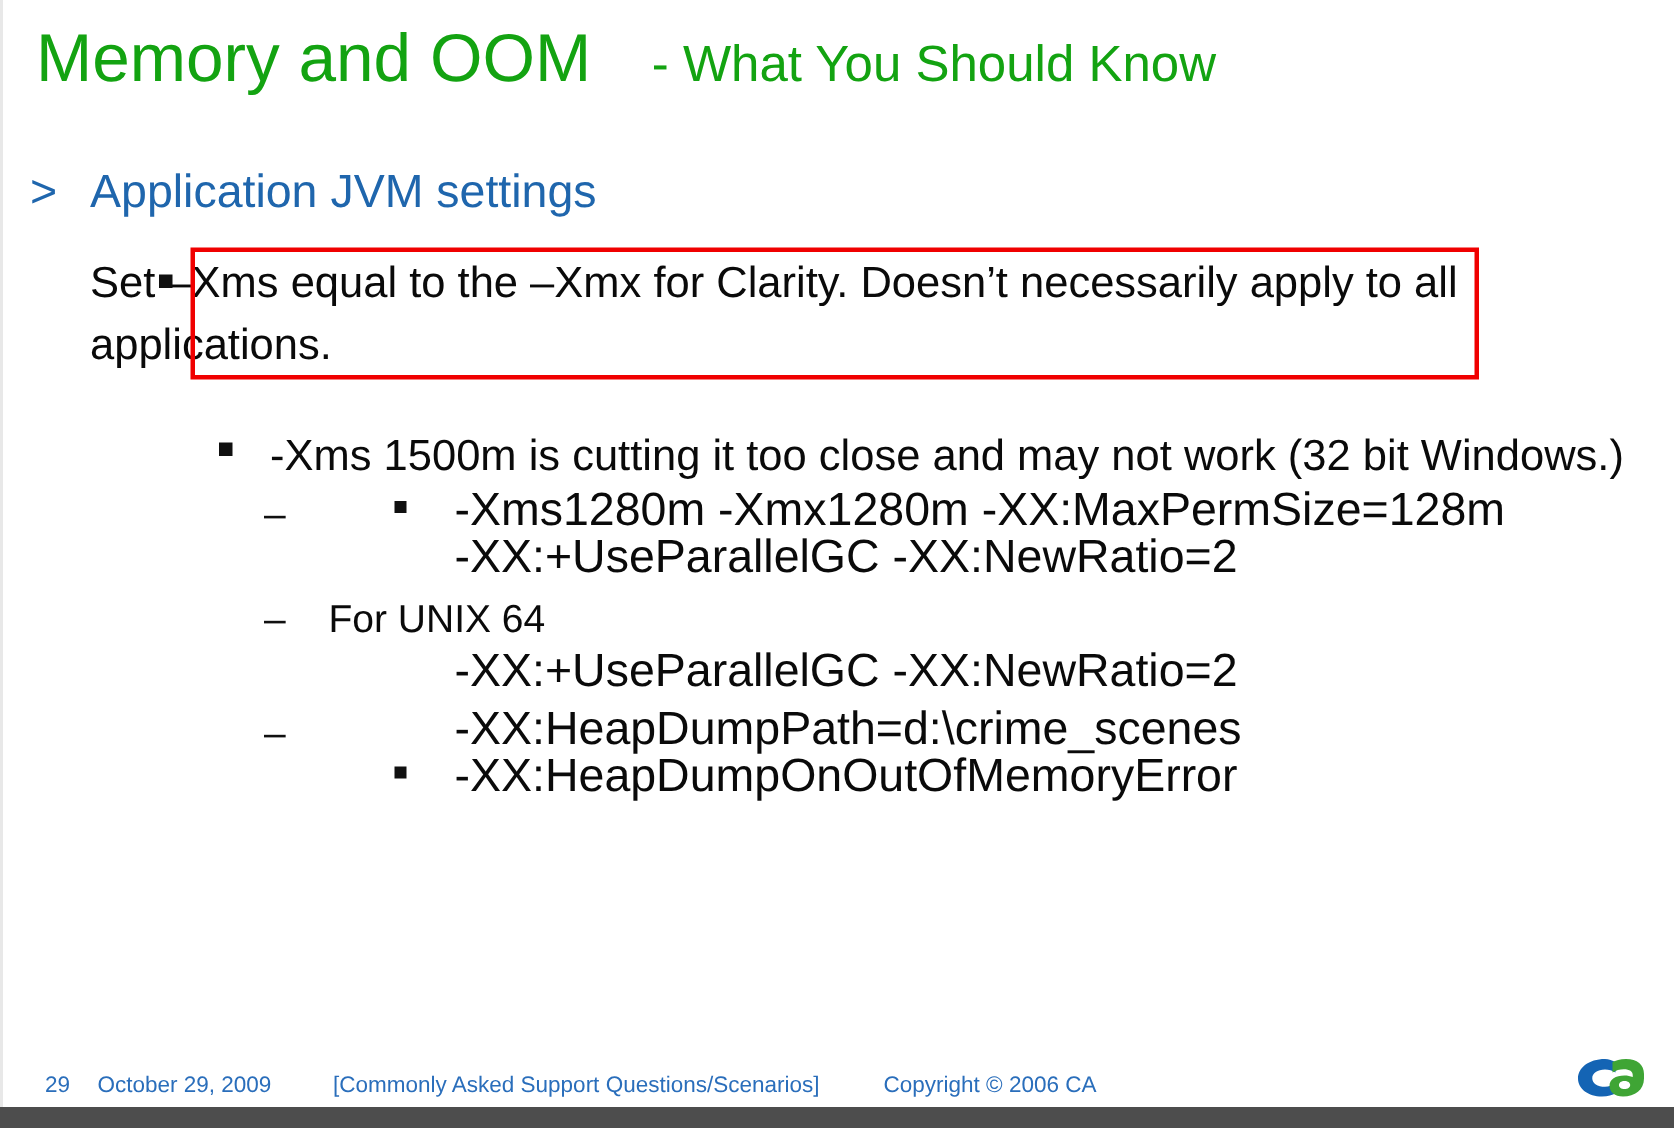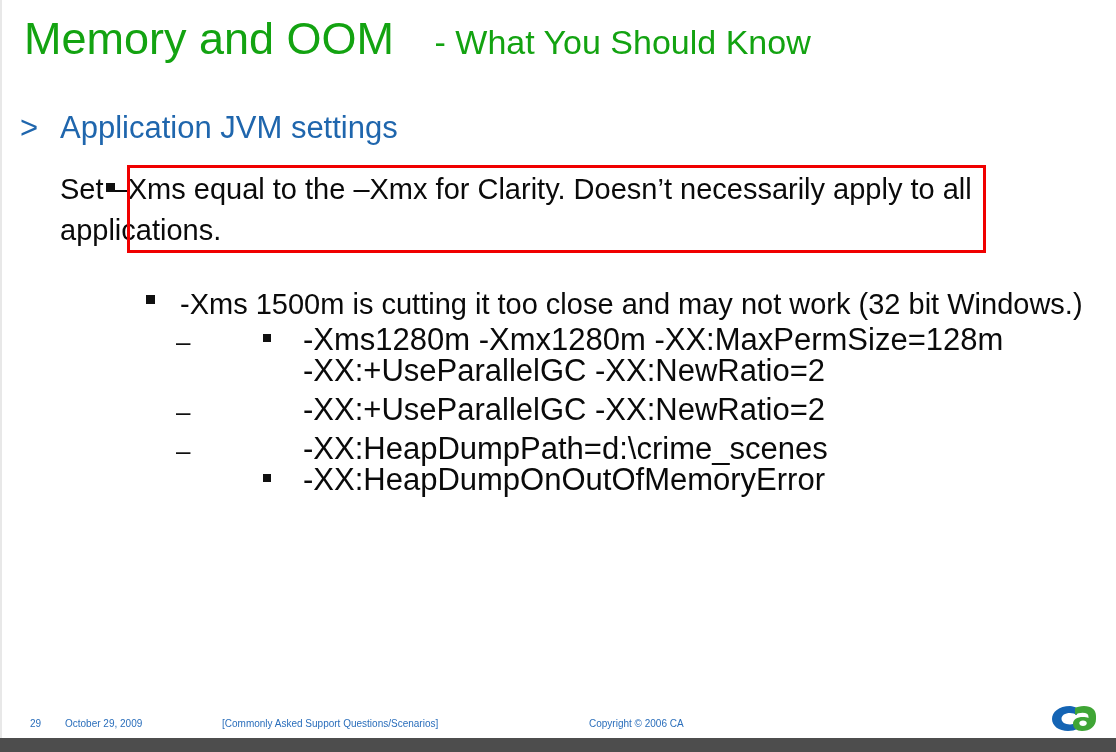--- a/index.html
+++ b/index.html
@@ -151,21 +151,21 @@
   }
 
   
   #footer {
     position: absolute;
     left: 0;
     bottom: 16px;
     width: 1024px;
     height: 24px;
     color: #2A6EBB;
-    font-size: 10px;
+    font-size: 15px;
     line-height: 24px;
     white-space: nowrap;
   }
   #footer .f-slide   { position: absolute; left: 30px; }
   #footer .f-date    { position: absolute; left: 65px; }
   #footer .f-deck    { position: absolute; left: 222px; }
   #footer .f-copy    { position: absolute; left: 589px; }
 
   #bottom-bar {
     position: absolute;
@@ -226,20 +226,21 @@
     <div class="lvl4">
       <span class="marker"></span>
       <span>-Xms1280m -Xmx1280m -XX:MaxPermSize=128m</span>
     </div>
     <div class="lvl4">
       <span>-XX:+UseParallelGC -XX:NewRatio=2</span>
     </div>
 
     <div class="lvl3" style="margin-top:8px;">
       <span class="marker">–</span>
+      <span>For UNIX 64</span>
     </div>
 
     <div class="lvl4">
       <span>-XX:+UseParallelGC -XX:NewRatio=2</span>
     </div>
 
     <div class="lvl3" style="margin-top:8px;">
       <span class="marker">–</span>
     </div>
 

